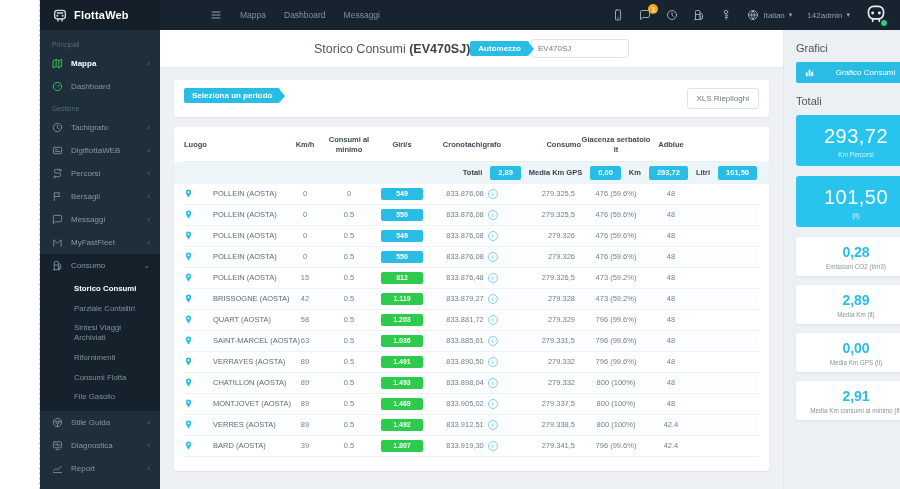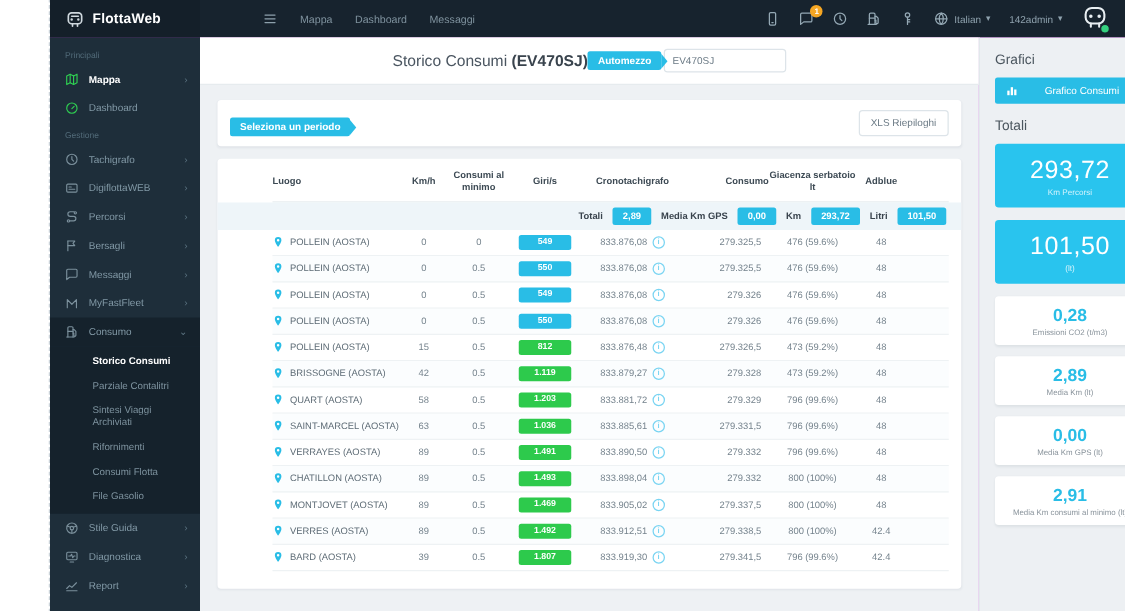--- a/index.html
+++ b/index.html
@@ -44,38 +44,38 @@
   .main{flex:1;display:flex;flex-direction:column;min-width:0;background:#eef1f4;}
   .titlebar{height:37px;background:#fff;display:flex;align-items:center;justify-content:center;padding:0 14px;border-bottom:1px solid #e6ebee;flex:0 0 37px;}
   .page-title{font-size:12.5px;color:#4a5560;}
   .page-title b{color:#39434d;}
   .vehicle{display:flex;align-items:center;gap:2px;}
   .arrow-label{position:relative;background:#29bde6;color:#fff;font-size:8px;font-weight:bold;padding:3px 8px;border-radius:2px;white-space:nowrap;}
   .arrow-label:after{content:"";position:absolute;right:-5px;top:50%;margin-top:-6px;border-top:6px solid transparent;border-bottom:6px solid transparent;border-left:5px solid #29bde6;}
   .txt-input{border:1px solid #dde4e9;border-radius:3px;font-size:8px;color:#6b7a85;padding:4px 6px;outline:none;font-family:inherit;background:#fff;}
   .content{flex:1;padding:12px 14px;overflow:hidden;}
   .card{background:#fff;border-radius:3px;box-shadow:0 1px 2px rgba(40,60,80,.07);}
-  .filter-card{display:flex;align-items:flex-end;gap:12px;padding:8px 10px;margin-bottom:10px;}
+  .filter-card{display:flex;align-items:flex-start;gap:12px;padding:8px 10px;margin-bottom:10px;}
   .btn-plain{margin-left:auto;border:1px solid #dde4e9;background:#fff;color:#6b7a85;font-size:8px;border-radius:3px;padding:5px 9px;cursor:pointer;font-family:inherit;}
 
   
   .table-card{padding:0 10px 14px;}
-  .tgrid{display:grid;grid-template-columns:105px 32px 56px 50px 90px 64px 70px 40px;align-items:center;margin-left:34px;}
+  .tgrid{display:grid;grid-template-columns:105px 32px 56px 50px 90px 64px 70px 40px;align-items:center;}
   .thead{border-bottom:1px solid #e8edf0;padding:8px 0 6px;}
   .th{font-size:7.5px;font-weight:bold;color:#3d4a54;text-align:center;line-height:1.3;}
   .th.left{text-align:left;}
   .th.right{text-align:right;}
   .totals{display:flex;align-items:center;justify-content:flex-end;gap:8px;background:#eef5f9;padding:4px 4px;margin:0 -10px;padding-right:12px;}
   .totals .tlabel{font-size:7.5px;font-weight:bold;color:#39434d;}
   .tbadge{background:#29bde6;color:#fff;font-size:7.5px;font-weight:bold;border-radius:2px;padding:2.5px 8px;}
   .trow{border-bottom:1px solid #eef2f4;height:20px;cursor:pointer;}
   .trow:nth-child(even){background:#fbfdfe;}
   .td{font-size:7.5px;color:#74828c;text-align:center;white-space:nowrap;}
   .td.right{text-align:right;padding-right:6px;}
-  .td.loc{display:flex;align-items:center;gap:5px;text-align:center;color:#5d6b75;}
+  .td.loc{display:flex;align-items:center;gap:20px;text-align:center;color:#5d6b75;}
   .td.loc .pin{color:#29bde6;display:inline-flex;}
   .rpm{display:inline-block;min-width:34px;text-align:center;color:#fff;font-size:7px;font-weight:bold;border-radius:2px;padding:2.5px 4px;}
   .rpm.cyan{background:#29bde6;}
   .rpm.green{background:#2dca4c;}
   .crono-cell{display:flex;align-items:center;justify-content:center;gap:4px;}
   .info-ic{width:8px;height:8px;border:1px solid #79d4f2;color:#79d4f2;border-radius:50%;font-size:6px;line-height:8px;display:inline-block;text-align:center;font-weight:bold;}
 
   
   .panel{width:145px;flex:0 0 145px;background:#edf0f3;border-left:1px solid #e2e8ec;padding:10px 12px;box-sizing:border-box;overflow:hidden;}
   .panel h3{margin:2px 0 8px;font-size:11px;font-weight:normal;color:#4a555e;}

